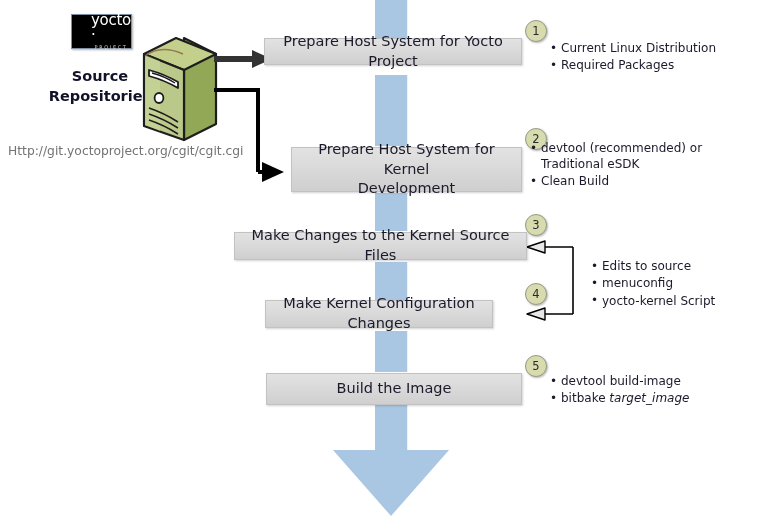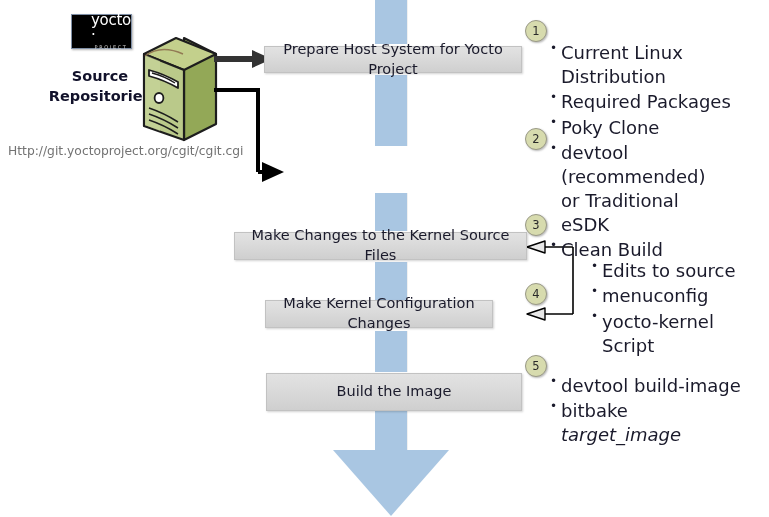--- a/index.html
+++ b/index.html
@@ -64,21 +64,21 @@
     align-items: center;
     justify-content: center;
     font-size: 11.5px;
     color: #2a2a2a;
     box-sizing: border-box;
   }
 
   
   .bullets {
     position: absolute;
-    font-size: 18px;
+    font-size: 12px;
     line-height: 1.33;
     color: #1a1a2b;
   }
   .bullets ul {
     margin: 0;
     padding: 0 0 0 13px;
     list-style: none;
   }
   .bullets li {
     position: relative;
@@ -208,38 +208,41 @@
     <path d="M258,172 L266,172" fill="none" stroke="#000000" stroke-width="4"></path>
     <polygon points="262,162 284,172 262,182" fill="#000000"></polygon>
 
     <path d="M573,247 L573,314" fill="none" stroke="#000000" stroke-width="1.6"></path>
     <path d="M540,247 L573,247" fill="none" stroke="#000000" stroke-width="1.6"></path>
     <path d="M540,314 L573,314" fill="none" stroke="#000000" stroke-width="1.6"></path>
     <polygon points="527,247 545,241 545,253" fill="#e8e8e8" stroke="#000000" stroke-width="1.4" stroke-linejoin="round"></polygon>
     <polygon points="527,314 545,308 545,320" fill="#e8e8e8" stroke="#000000" stroke-width="1.4" stroke-linejoin="round"></polygon>
   </svg>
 
-  <div class="pbox" style="left:264px; top:46px; width:258px; height:27px;">
+  <div class="pbox" style="left:264px; top:38px; width:258px; height:27px;">
     <span>Prepare Host System for Yocto Project</span>
   </div>
   <div class="step-circle" style="left:525px; top:20px;">
     <span>1</span>
   </div>
   <div class="bullets" style="left:548px; top:41px; width:210px;">
     <ul>
       <li><span>Current Linux Distribution</span></li>
       <li><span>Required Packages</span></li>
-      <li><span>Poky Clone</span></li>
-    </ul>
-  </div>
-
+    </ul>
+  </div>
+
+  <div class="pbox" style="left:291px; top:147px; width:231px; height:45px; flex-direction:column;">
+    <span>Prepare Host System for Kernel</span>
+    <span>Development</span>
+  </div>
   <div class="step-circle" style="left:525px; top:128px;">
     <span>2</span>
   </div>
-  <div class="bullets" style="left:548px; top:141px; width:176px;">
+  <div class="bullets" style="left:528px; top:141px; width:176px;">
     <ul>
       <li><span>devtool (recommended) or Traditional eSDK</span></li>
       <li><span>Clean Build</span></li>
     </ul>
   </div>
 
   <div class="pbox" style="left:234px; top:232px; width:293px; height:28px;">
     <span>Make Changes to the Kernel Source Files</span>
   </div>
   <div class="step-circle" style="left:525px; top:214px;">
@@ -254,21 +257,21 @@
   </div>
 
   <div class="bullets" style="left:589px; top:259px; width:180px;">
     <ul>
       <li><span>Edits to source</span></li>
       <li><span>menuconfig</span></li>
       <li><span>yocto-kernel Script</span></li>
     </ul>
   </div>
 
-  <div class="pbox" style="left:266px; top:373px; width:256px; height:38px;text-align:center;">
+  <div class="pbox" style="left:266px; top:373px; width:256px; height:32px;text-align:center;">
     <span>Build the Image</span>
   </div>
   <div class="step-circle" style="left:525px; top:355px;">
     <span>5</span>
   </div>
   <div class="bullets" style="left:548px; top:374px; width:200px;">
     <ul>
       <li><span>devtool build-image</span></li>
       <li><span>bitbake </span><span class="ital">target_image</span></li>
     </ul>

